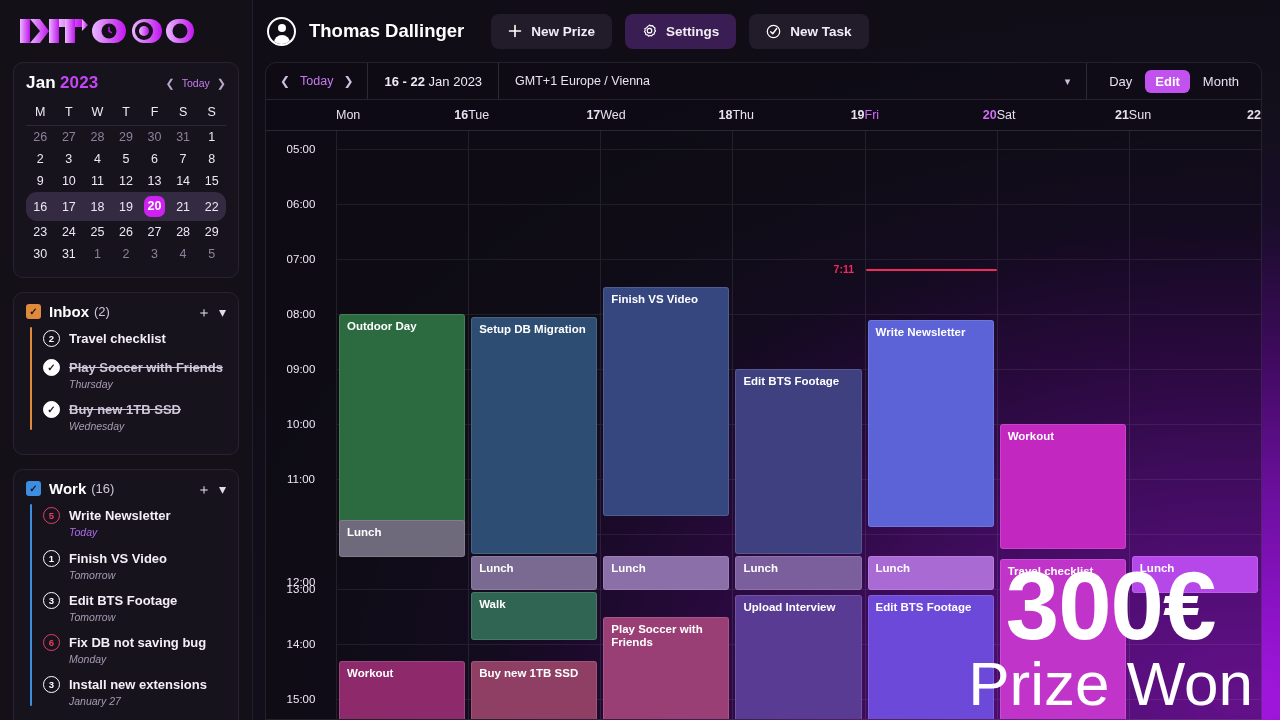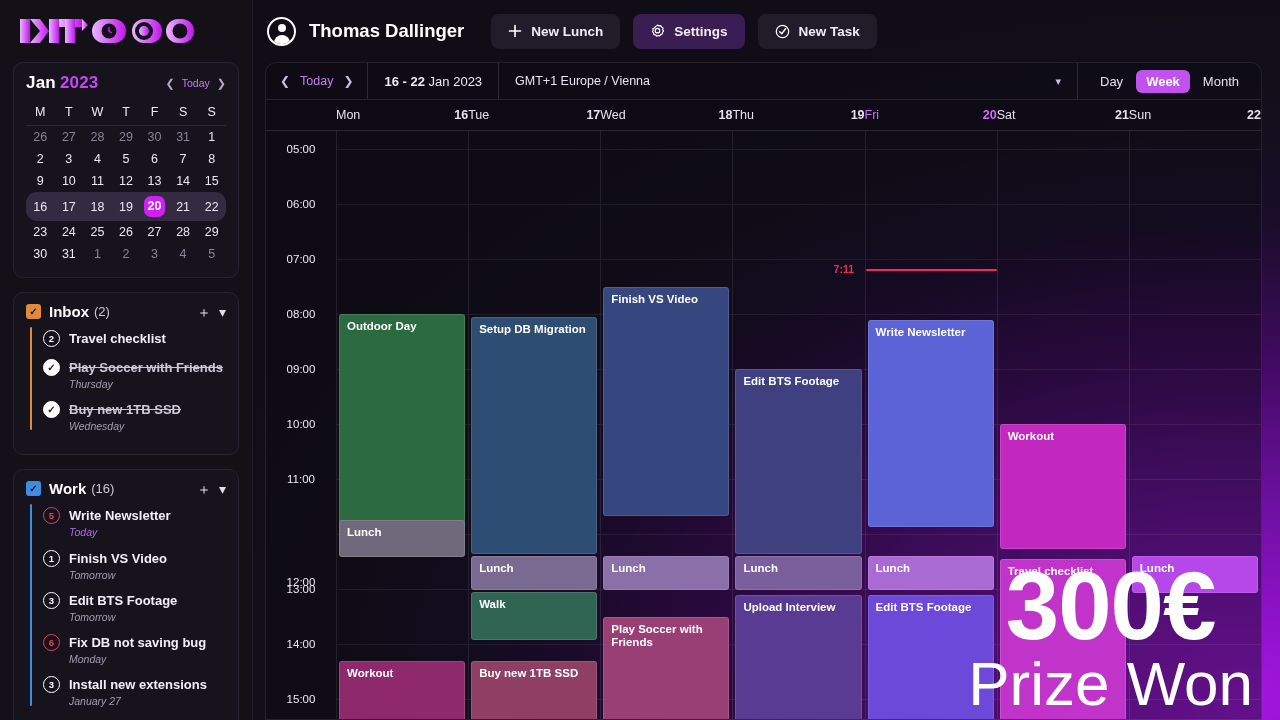--- a/index.html
+++ b/index.html
@@ -431,21 +431,21 @@
   <div id="main">
 
     <div id="topbar">
       <div class="avatar"></div>
       <div class="uname">Thomas Dallinger</div>
 
       <button class="tbtn">
         <svg width="14" height="14" viewBox="0 0 14 14">
           <path d="M7 1.5 V12.5 M1.5 7 H12.5" stroke="#ffffff" stroke-width="1.6" stroke-linecap="round"></path>
         </svg>
-        <span>New Lunch</span>
+        <span>New Prize</span>
       </button>
 
       <button class="tbtn settings">
         <svg width="15" height="15" viewBox="0 0 16 16">
           <path d="M8 1.2 L9.6 2.0 L11.4 1.7 L12.3 3.3 L13.9 4.2 L13.6 6.0 L14.4 7.6 L13.2 8.9 L13.1 10.7 L11.4 11.3 L10.3 12.7 L8.6 12.3 L7 13 L5.9 11.6 L4.1 11.3 L3.8 9.5 L2.6 8.2 L3.4 6.6 L3.1 4.8 L4.8 4.2 L5.9 2.8 Z" fill="none" stroke="#ffffff" stroke-width="1.25" stroke-linejoin="round"></path>
           <circle cx="8" cy="7.1" r="2.4" fill="none" stroke="#ffffff" stroke-width="1.25"></circle>
         </svg>
         <span>Settings</span>
       </button>
 
@@ -472,21 +472,21 @@
           <span>Jan 2023</span>
         </div>
         <div class="tb-div"></div>
         <div class="tb-tz">
           <span>GMT+1 Europe / Vienna</span>
           <span class="chev">▾</span>
         </div>
         <div class="tb-div"></div>
         <div class="seg" id="view-seg">
             <div>Day</div>
-            <div class="on" style="background: rgb(194, 82, 238);">Week</div>
+            <div class="on" style="background: rgb(194, 82, 238);">Edit</div>
             <div>Month</div>
           </div>
       </div>
 
       <div id="dayrow">
         <div class="gutter"></div>
         <div id="dayheads" style="flex:1;display:flex;">
             <div class="dcol">
               <span>Mon</span>
               <b>16</b>

